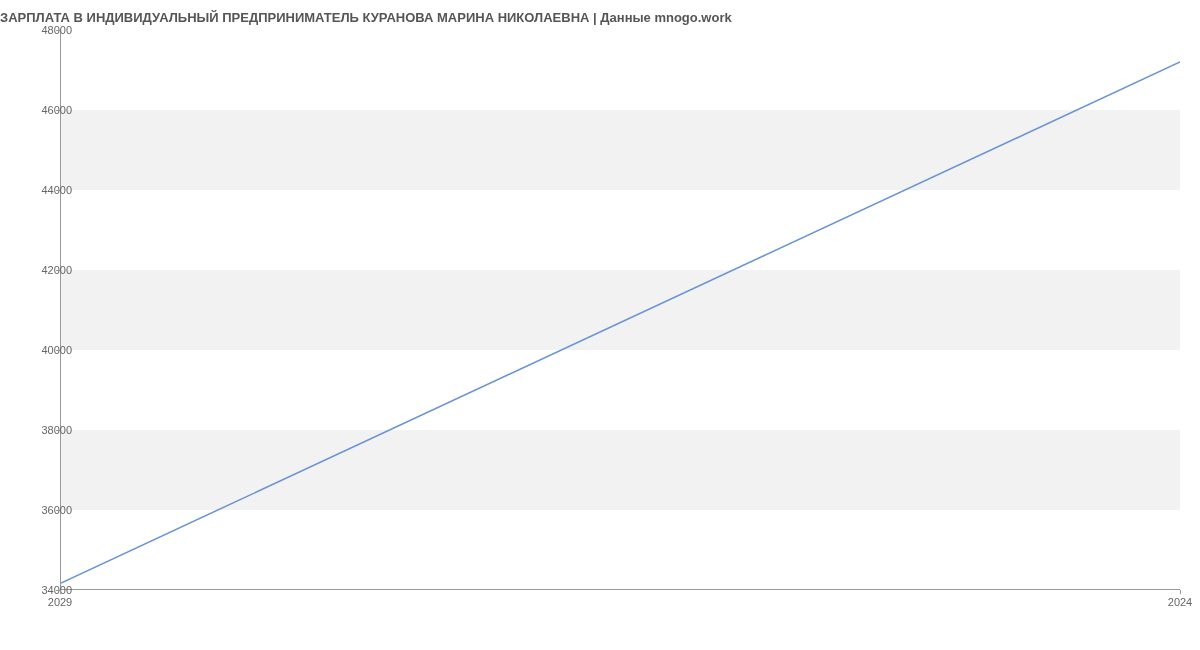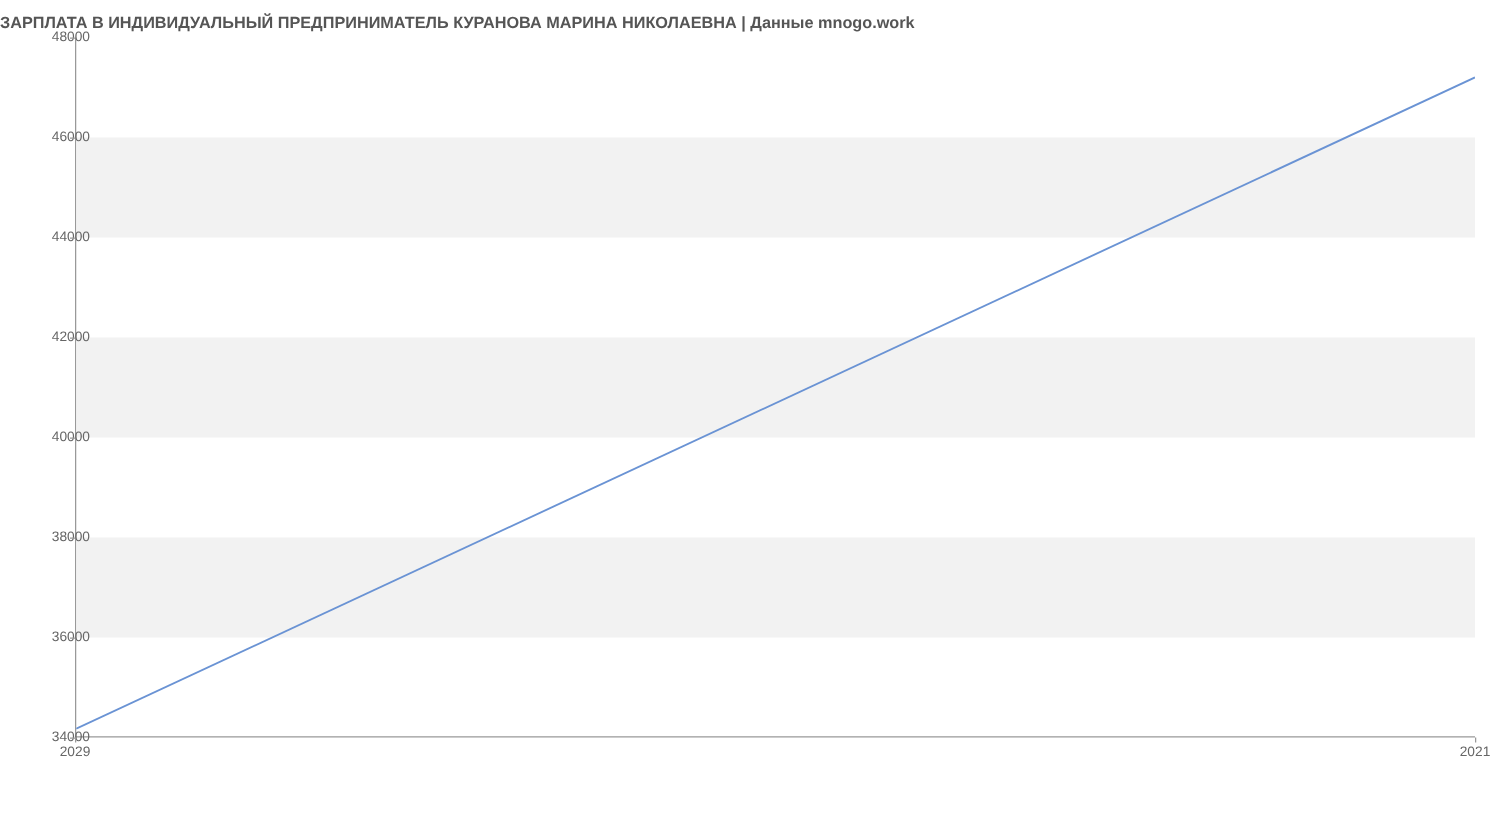--- a/index.html
+++ b/index.html
@@ -107,15 +107,15 @@
     <div class="y-tick-label" style="top: 270px;">42000</div>
     <div class="y-tick-mark" style="top: 270px;"></div>
     <div class="y-tick-label" style="top: 190px;">44000</div>
     <div class="y-tick-mark" style="top: 190px;"></div>
     <div class="y-tick-label" style="top: 110px;">46000</div>
     <div class="y-tick-mark" style="top: 110px;"></div>
     <div class="y-tick-label" style="top: 30px;">48000</div>
     <div class="y-tick-mark" style="top: 30px;"></div>
     <div class="x-tick-label" style="left: 60px;">2029</div>
     <div class="x-tick-mark" style="left: 60px;"></div>
-    <div class="x-tick-label" style="left: 1180px;">2021</div>
+    <div class="x-tick-label" style="left: 1180px;">2024</div>
     <div class="x-tick-mark" style="left: 1180px;"></div>
   </div>
 
 </body></html>

